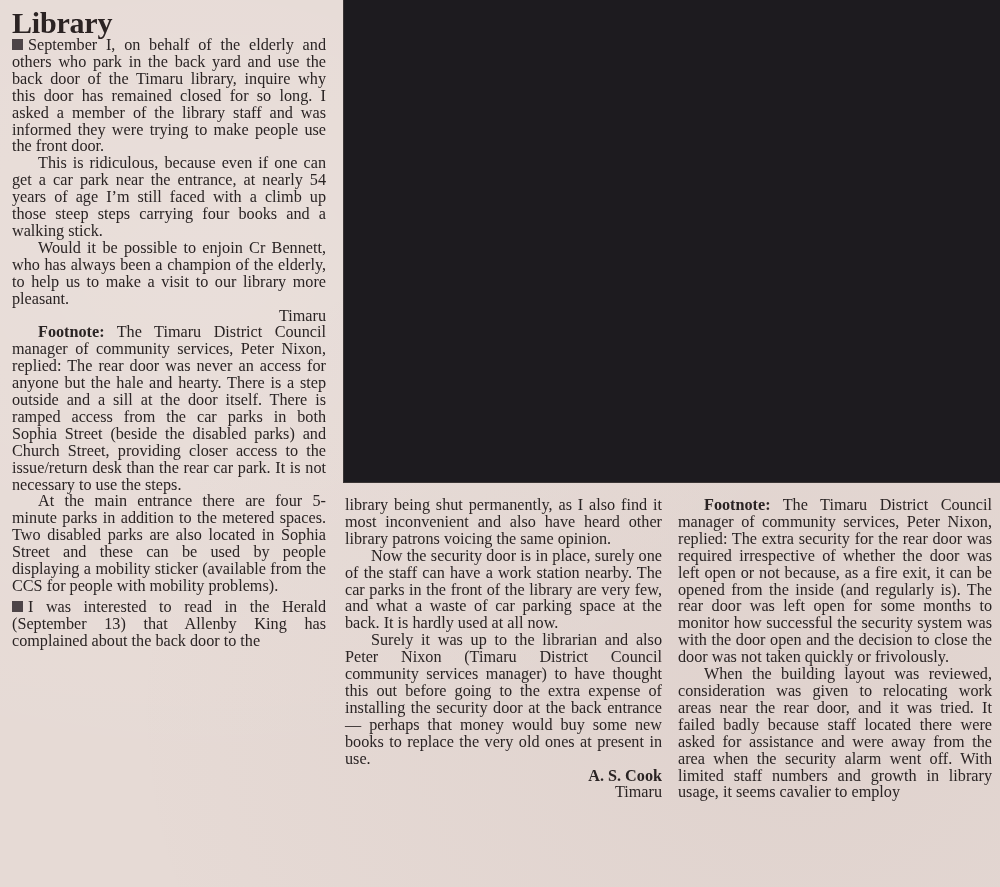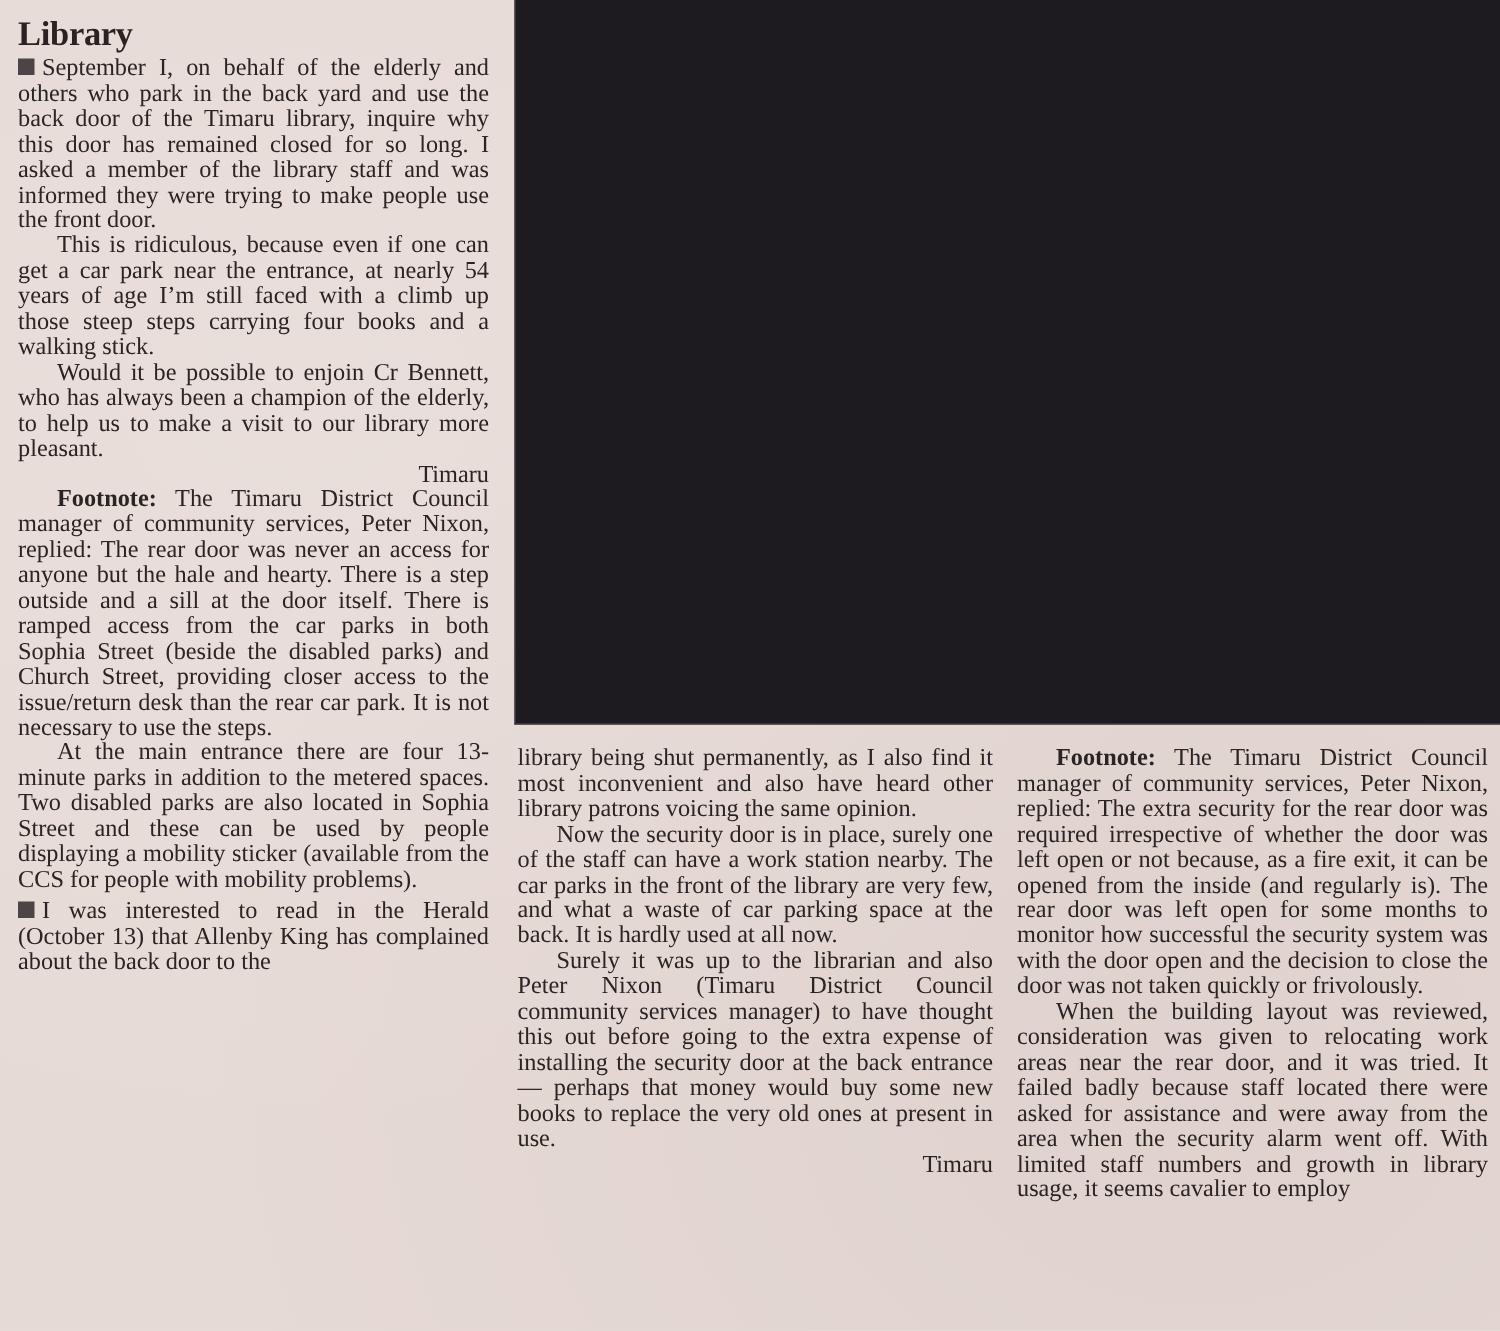--- a/index.html
+++ b/index.html
@@ -42,21 +42,21 @@
       text-align: justify;
       hyphens: manual;
     }
     .col1 { left: 12px; width: 314px; top: 10px; }
     .col2 { left: 345px; width: 317px; top: 497px; }
     .col3 { left: 678px; width: 314px; top: 497px; }
 
     .headline {
       font-family: "Liberation Serif", "DejaVu Serif", serif;
       font-weight: bold;
-      font-size: 23px;
+      font-size: 30px;
       line-height: 26px;
       margin: 0 0 1px 0;
       color: #2b2323;
       letter-spacing: -0.2px;
     }
     p {
       margin: 0;
       text-indent: 26px;
     }
     p.first { text-indent: 0; }
@@ -88,33 +88,34 @@
 
     <div>
       <p class="first"><span class="bullet"></span><span>September I, on behalf of the elderly and others who park in the back yard and use the back door of the Timaru library, inquire why this door has remained closed for so long. I asked a member of the library staff and was informed they were trying to make people use the front door.</span></p>
       <p>This is ridiculous, because even if one can get a car park near the entrance, at nearly 54 years of age I’m still faced with a climb up those steep steps carrying four books and a walking stick.</p>
       <p>Would it be possible to enjoin Cr Bennett, who has always been a champion of the elderly, to help us to make a visit to our library more pleasant.</p>
       <p class="sig">Timaru</p>
     </div>
 
     <div>
       <p><span class="bold">Footnote:</span><span> The Timaru District Council manager of community services, Peter Nixon, replied: The rear door was never an access for anyone but the hale and hearty. There is a step outside and a sill at the door itself. There is ramped access from the car parks in both Sophia Street (beside the disabled parks) and Church Street, providing closer access to the issue/return desk than the rear car park. It is not necessary to use the steps.</span></p>
-      <p>At the main entrance there are four 13-minute parks in addition to the metered spaces. Two disabled parks are also located in Sophia Street and these can be used by people displaying a mobility sticker (available from the CCS for people with mobility problems).</p>
+      <p>At the main entrance there are four 5-minute parks in addition to the metered spaces. Two disabled parks are also located in Sophia Street and these can be used by people displaying a mobility sticker (available from the CCS for people with mobility problems).</p>
     </div>
 
     <div>
-      <p class="first gap"><span class="bullet"></span><span>I was interested to read in the Herald (October 13) that Allenby King has complained about the back door to the</span></p>
+      <p class="first gap"><span class="bullet"></span><span>I was interested to read in the Herald (September 13) that Allenby King has complained about the back door to the</span></p>
     </div>
   </div>
 
   <div class="col col2">
     <div>
       <p class="first">library being shut permanently, as I also find it most inconvenient and also have heard other library patrons voicing the same opinion.</p>
       <p>Now the security door is in place, surely one of the staff can have a work station nearby. The car parks in the front of the library are very few, and what a waste of car parking space at the back. It is hardly used at all now.</p>
       <p>Surely it was up to the librarian and also Peter Nixon (Timaru District Council community services manager) to have thought this out before going to the extra expense of installing the security door at the back entrance — perhaps that money would buy some new books to replace the very old ones at present in use.</p>
+      <p class="sig sig-name">A. S. Cook</p>
       <p class="sig">Timaru</p>
     </div>
   </div>
 
   <div class="col col3">
     <div>
       <p><span class="bold">Footnote:</span><span> The Timaru District Council manager of community services, Peter Nixon, replied: The extra security for the rear door was required irrespective of whether the door was left open or not because, as a fire exit, it can be opened from the inside (and regularly is). The rear door was left open for some months to monitor how successful the security system was with the door open and the decision to close the door was not taken quickly or frivolously.</span></p>
       <p>When the building layout was reviewed, consideration was given to relocating work areas near the rear door, and it was tried. It failed badly because staff located there were asked for assistance and were away from the area when the security alarm went off. With limited staff numbers and growth in library usage, it seems cavalier to employ</p>
     </div>
   </div>

